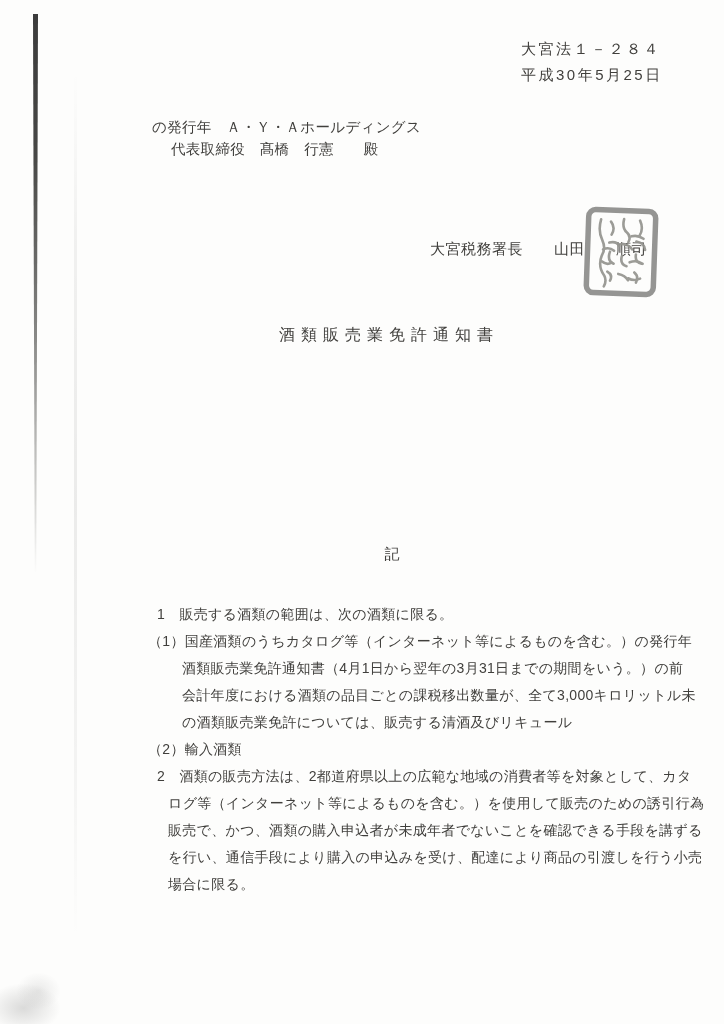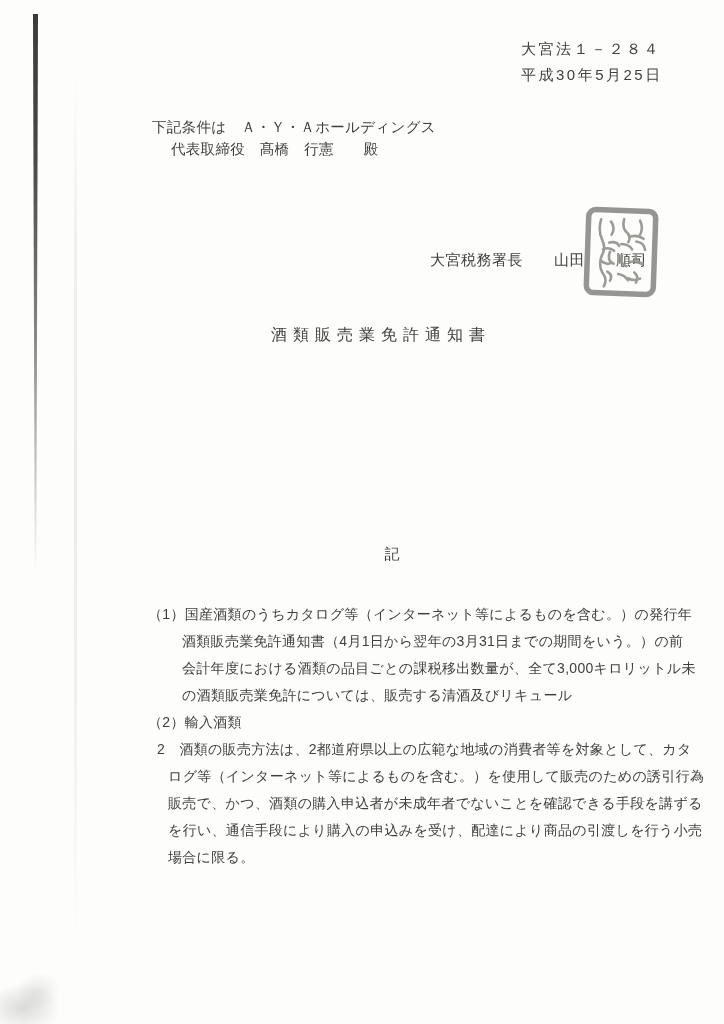--- a/index.html
+++ b/index.html
@@ -35,25 +35,25 @@
 
   
   .ref-block { position:absolute; left:521px; top:36px; }
   .ref-line { font-size:15px; letter-spacing:2.5px; line-height:26px; white-space:nowrap; }
 
   
   .address-block { position:absolute; left:152px; top:117px; font-size:14.5px; line-height:21.5px; letter-spacing:0.3px; }
   .addr-rep { padding-left:19px; }
 
   
-  .signature { position:absolute; left:430px; top:251px; font-size:15px; letter-spacing:0.5px; white-space:nowrap; }
+  .signature { position:absolute; left:430px; top:240px; font-size:15px; letter-spacing:0.5px; white-space:nowrap; }
   .seal { position:absolute; left:583px; top:206px; width:76px; height:92px; transform:rotate(2deg); opacity:0.92; }
 
   
-  .doc-title { position:absolute; left:116px; top:325px; width:530px; text-align:center; font-size:16px; letter-spacing:6px; white-space:nowrap; }
+  .doc-title { position:absolute; left:124px; top:325px; width:530px; text-align:center; font-size:16px; letter-spacing:6px; white-space:nowrap; }
 
   
   .body-block { position:absolute; left:128px; top:399px; font-size:14px; line-height:22.5px; letter-spacing:0.3px; }
   .indent-first { padding-left:27px; }
   .indent-nao { padding-left:28px; }
 
   
   .ki { position:absolute; left:128px; top:545px; width:530px; text-align:center; font-size:15px; letter-spacing:2px; }
 
   
@@ -72,21 +72,21 @@
   <div class="scanline-faint"></div>
   <div class="smudge1"></div>
   <div class="smudge2"></div>
 
   <div class="ref-block">
     <div class="ref-line">大宮法１－２８４</div>
     <div class="ref-line">平成30年5月25日</div>
   </div>
 
   <div class="address-block">
-    <div class="line">下記条件は　Ａ・Ｙ・Ａホールディングス</div>
+    <div class="line">の発行年　Ａ・Ｙ・Ａホールディングス</div>
     <div class="line addr-rep">代表取締役　髙橋　行憲　　殿</div>
   </div>
 
   <div class="signature">大宮税務署長　　山田　　順司</div>
 
   <svg class="seal" viewBox="0 0 76 92">
     <rect x="4.5" y="4.5" width="67" height="83" rx="7" fill="none" stroke="#8d8d8b" stroke-width="5.5"></rect>
     <g fill="none" stroke="#94948f" stroke-width="2.6" stroke-linecap="round">
       <path d="M17 14 q-3 12 2 21 q4 8 0 15 q-4 11 3 20 q3 5 0 11"></path>
       <path d="M27 16 q5 6 1 13 m-2 8 q7 -2 10 3 m-9 6 q-3 9 4 12 m-6 8 q6 3 3 9"></path>
@@ -96,20 +96,21 @@
       <path d="M48 30 q6 -2 12 2 m-13 24 q7 -3 13 1 m-14 15 q6 3 12 0"></path>
     </g>
   </svg>
 
   <div class="doc-title">酒類販売業免許通知書</div>
 
 
   <div class="ki">記</div>
 
   <div class="list-block">
+    <div class="line li-num">1　販売する酒類の範囲は、次の酒類に限る。</div>
     <div class="line li-paren">（1）国産酒類のうちカタログ等（インターネット等によるものを含む。）の発行年</div>
     <div class="line li-cont1">酒類販売業免許通知書（4月1日から翌年の3月31日までの期間をいう。）の前</div>
     <div class="line li-cont1">会計年度における酒類の品目ごとの課税移出数量が、全て3,000キロリットル未</div>
     <div class="line li-cont1">の酒類販売業免許については、販売する清酒及びリキュール</div>
     <div class="line li-paren">（2）輸入酒類</div>
     <div class="line li-num">2　酒類の販売方法は、2都道府県以上の広範な地域の消費者等を対象として、カタ</div>
     <div class="line li-cont2">ログ等（インターネット等によるものを含む。）を使用して販売のための誘引行為</div>
     <div class="line li-cont2">販売で、かつ、酒類の購入申込者が未成年者でないことを確認できる手段を講ずる</div>
     <div class="line li-cont2">を行い、通信手段により購入の申込みを受け、配達により商品の引渡しを行う小売</div>
     <div class="line li-cont2">場合に限る。</div>

